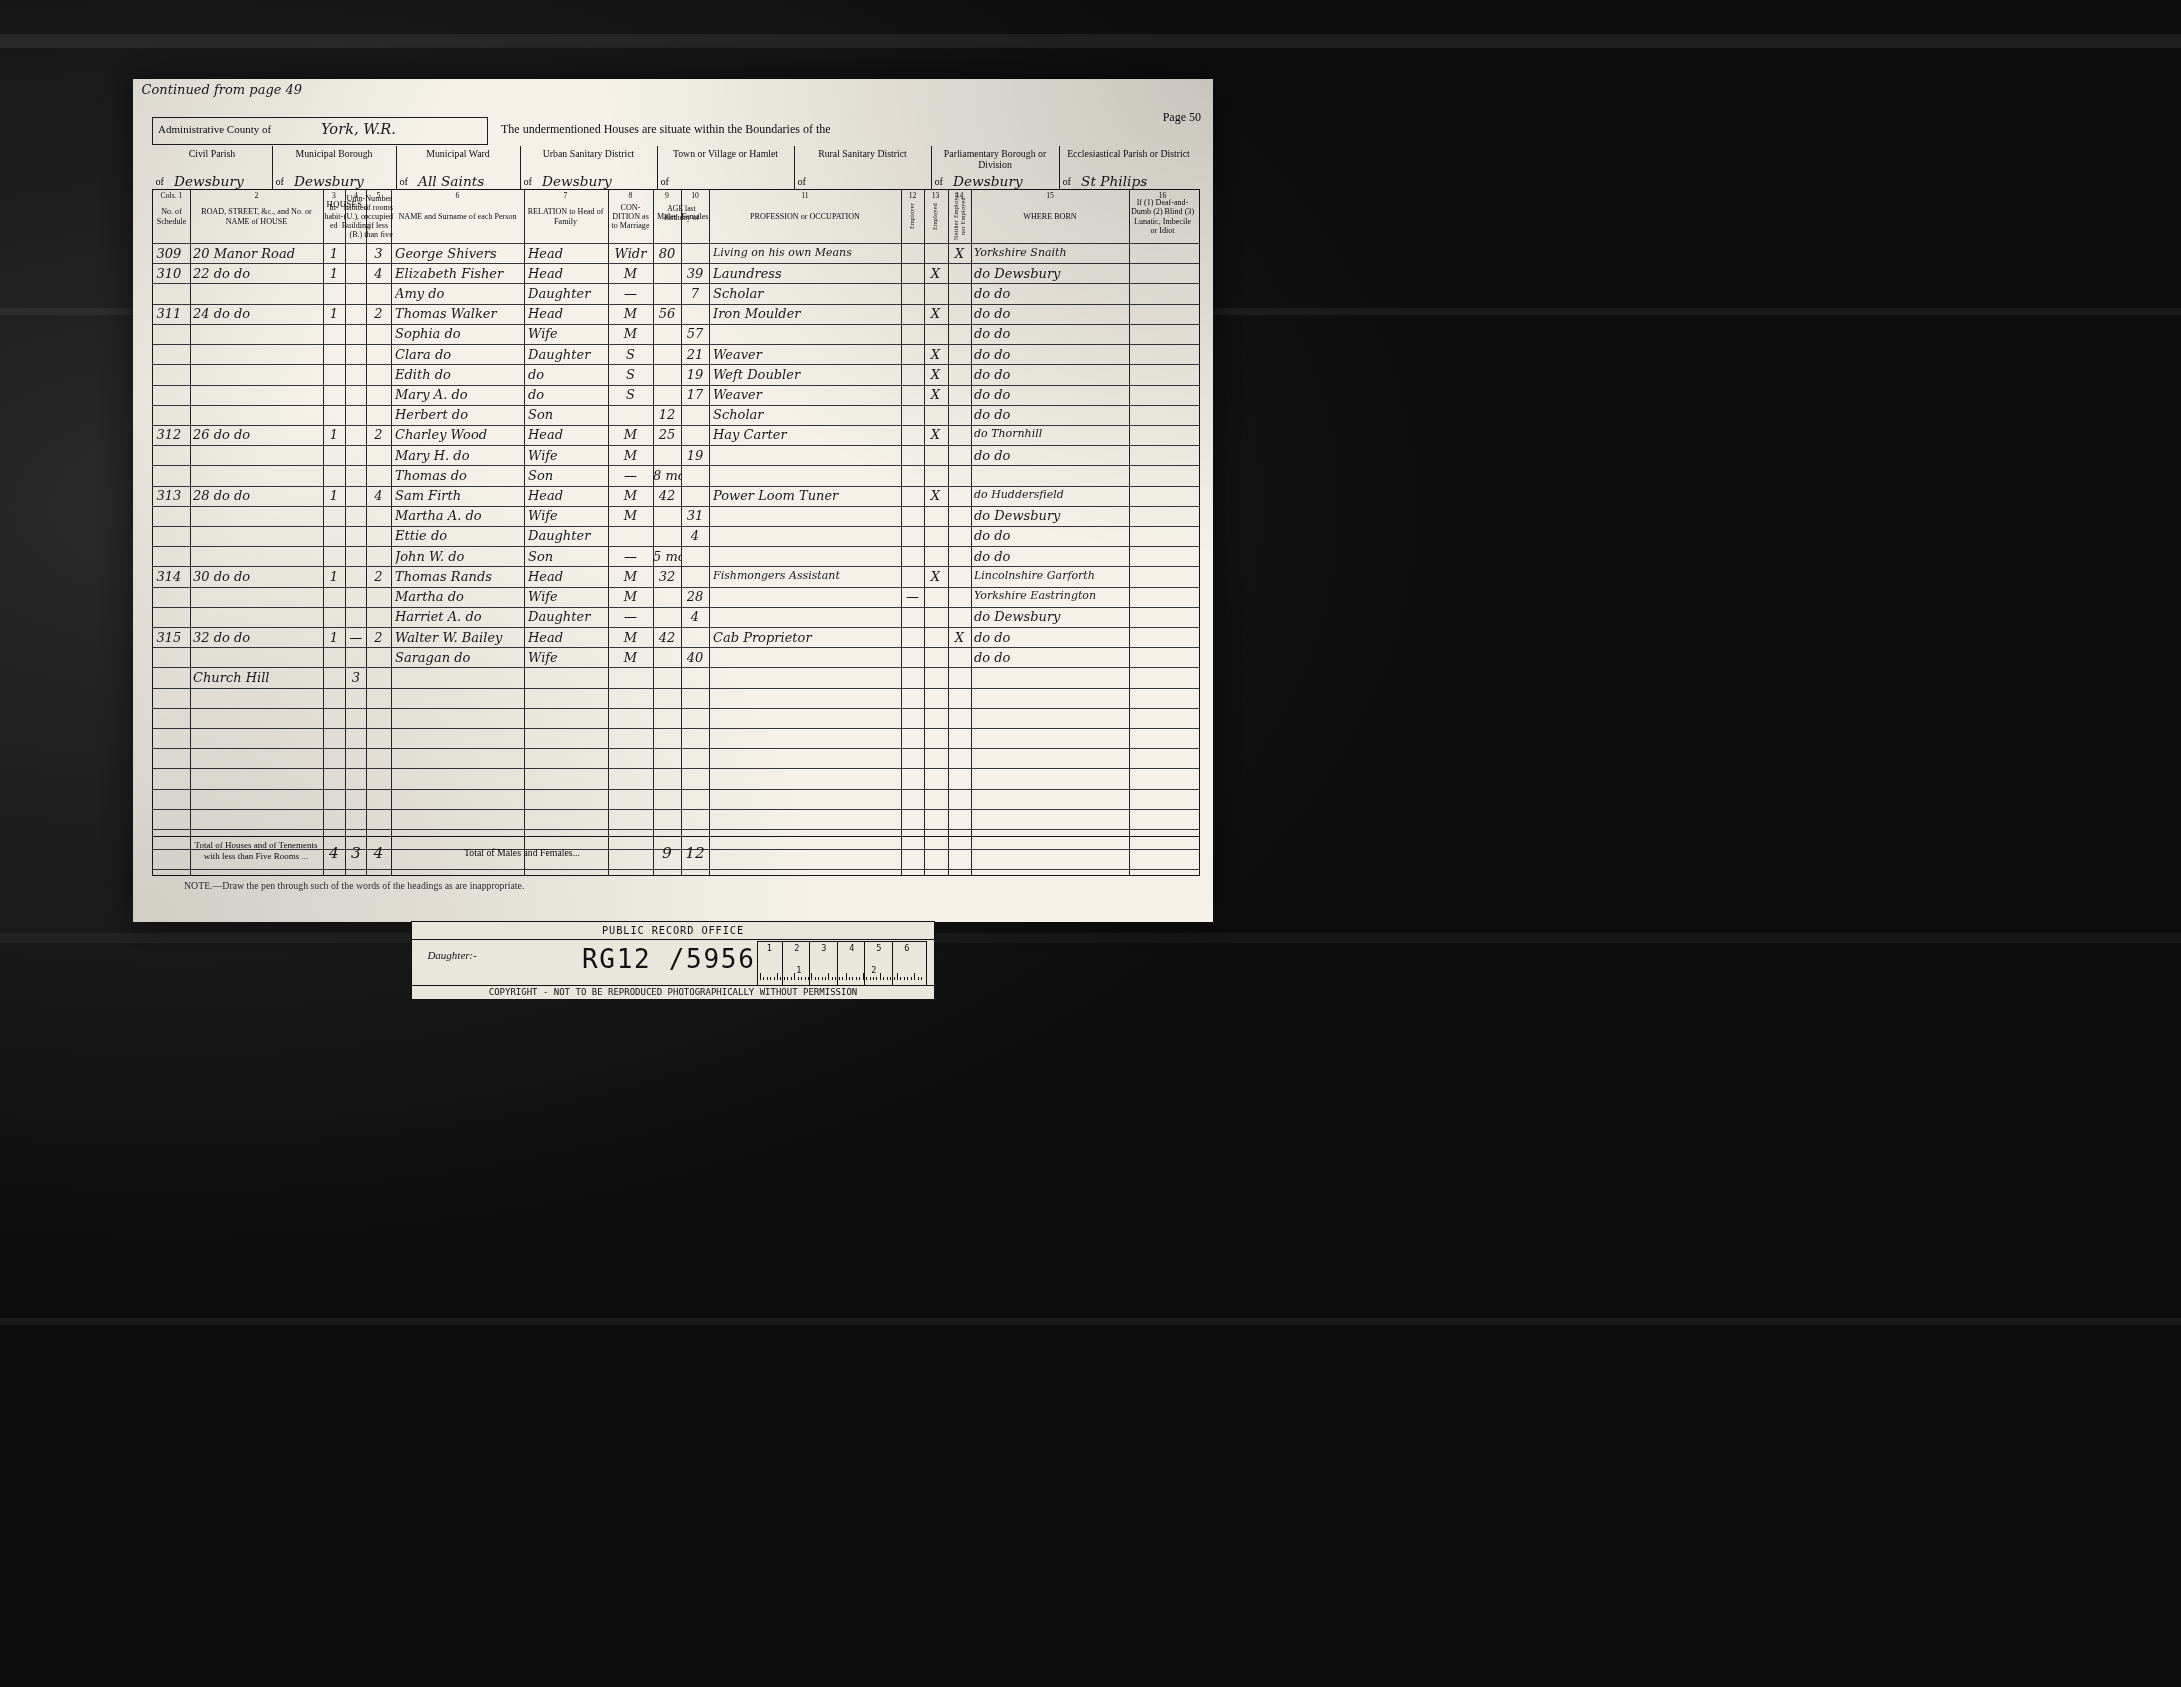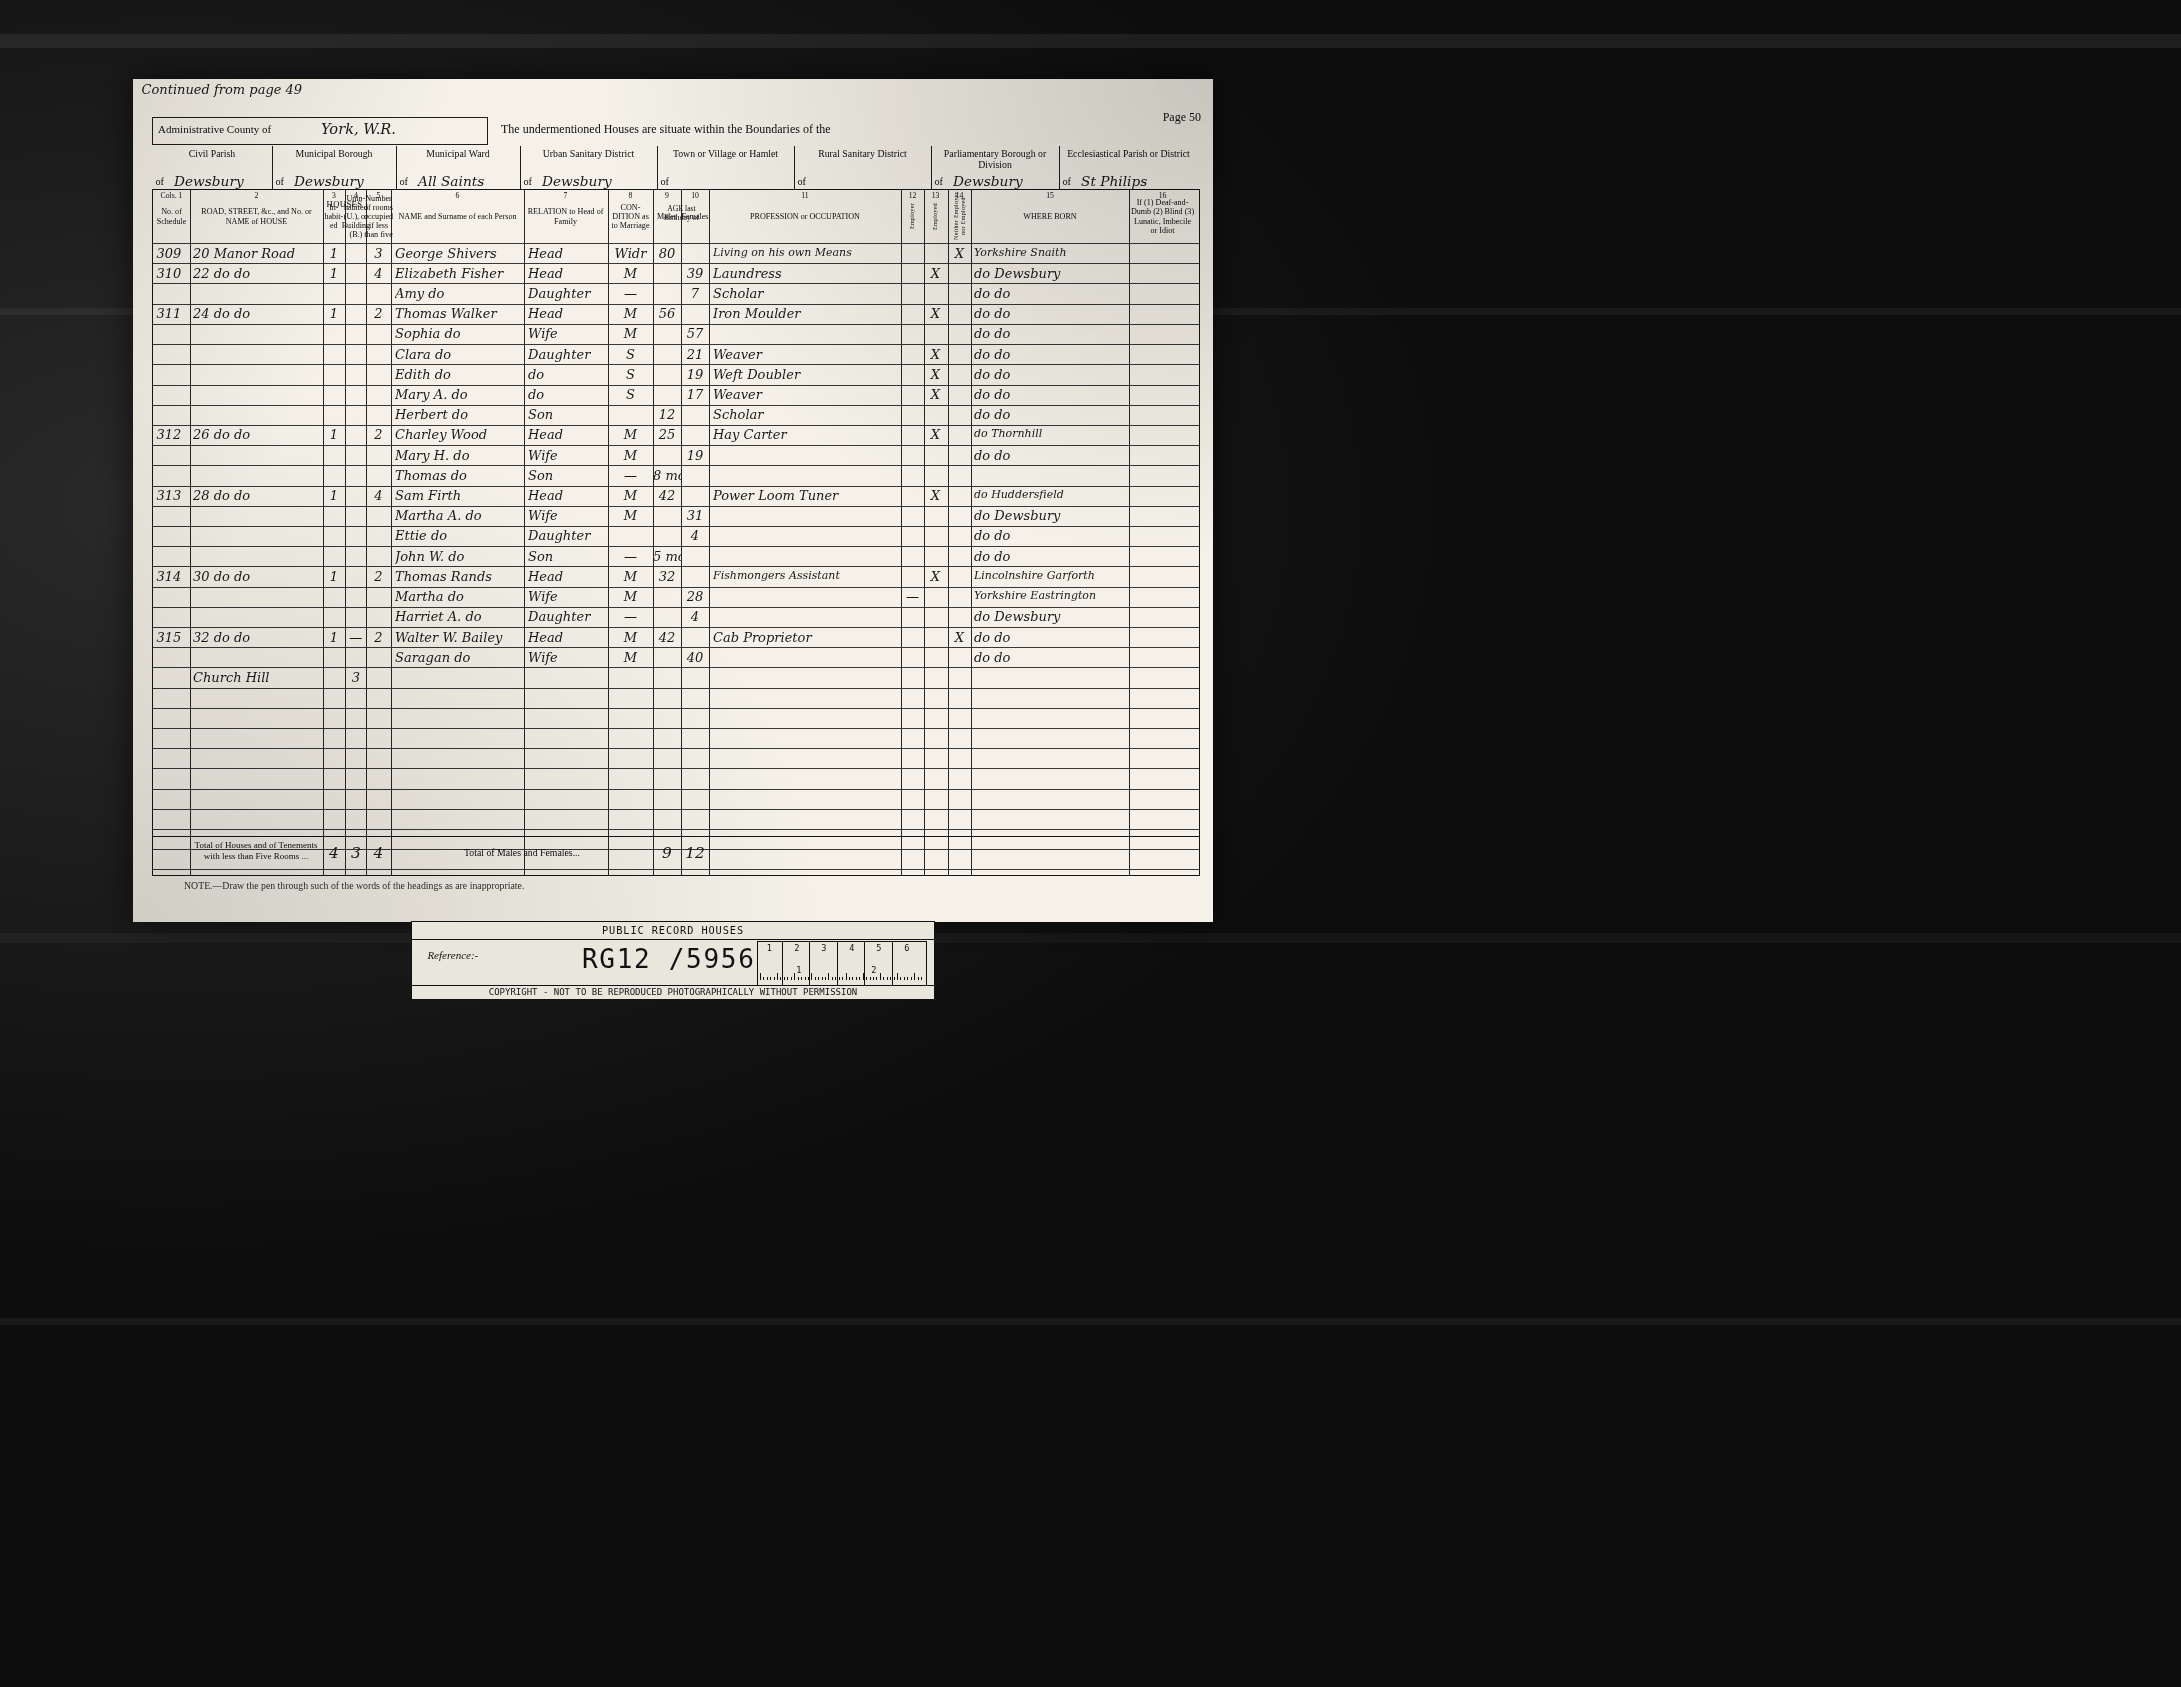--- a/index.html
+++ b/index.html
@@ -389,23 +389,23 @@
           <div style="position:absolute;left:500px;width:28px;top:3.4px;text-align:center;font-size:15.4px;top:6.8px;" class="handwrite">9</div>
           <div style="position:absolute;left:528px;width:28px;top:3.4px;text-align:center;font-size:15.4px;top:6.8px;" class="handwrite">12</div>
         </div>
       </div>
       <div class="footnote">NOTE.—Draw the pen through such of the words of the headings as are inappropriate.</div>
     </div>
   <div class="paper-tint"></div>
 </div>
 
 <div class="pro">
-  <div class="title">PUBLIC RECORD HOUSES</div>
+  <div class="title">PUBLIC RECORD OFFICE</div>
   <div class="divline" style="top:17px;"></div>
-  <div class="ref">Reference:-</div>
+  <div class="ref">Daughter:-</div>
   <div class="rg">RG12 /5956</div>
   <div class="ruler">
     <div class="numrow">
       <span style="left:8.6px">1</span>
         <span style="left:36px">2</span>
         <span style="left:63px">3</span>
       <span style="left:91px">4</span>
         <span style="left:118px">5</span>
         <span style="left:146px">6</span>
     </div>

